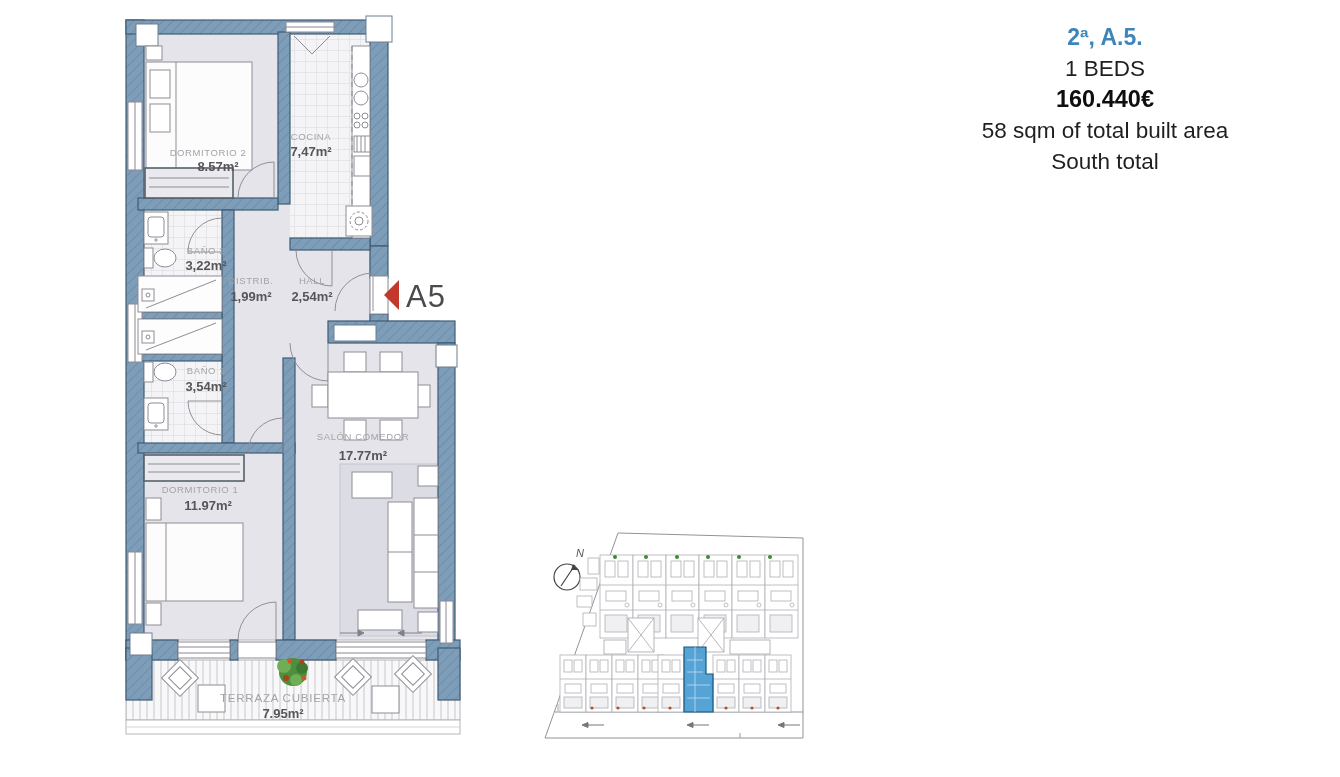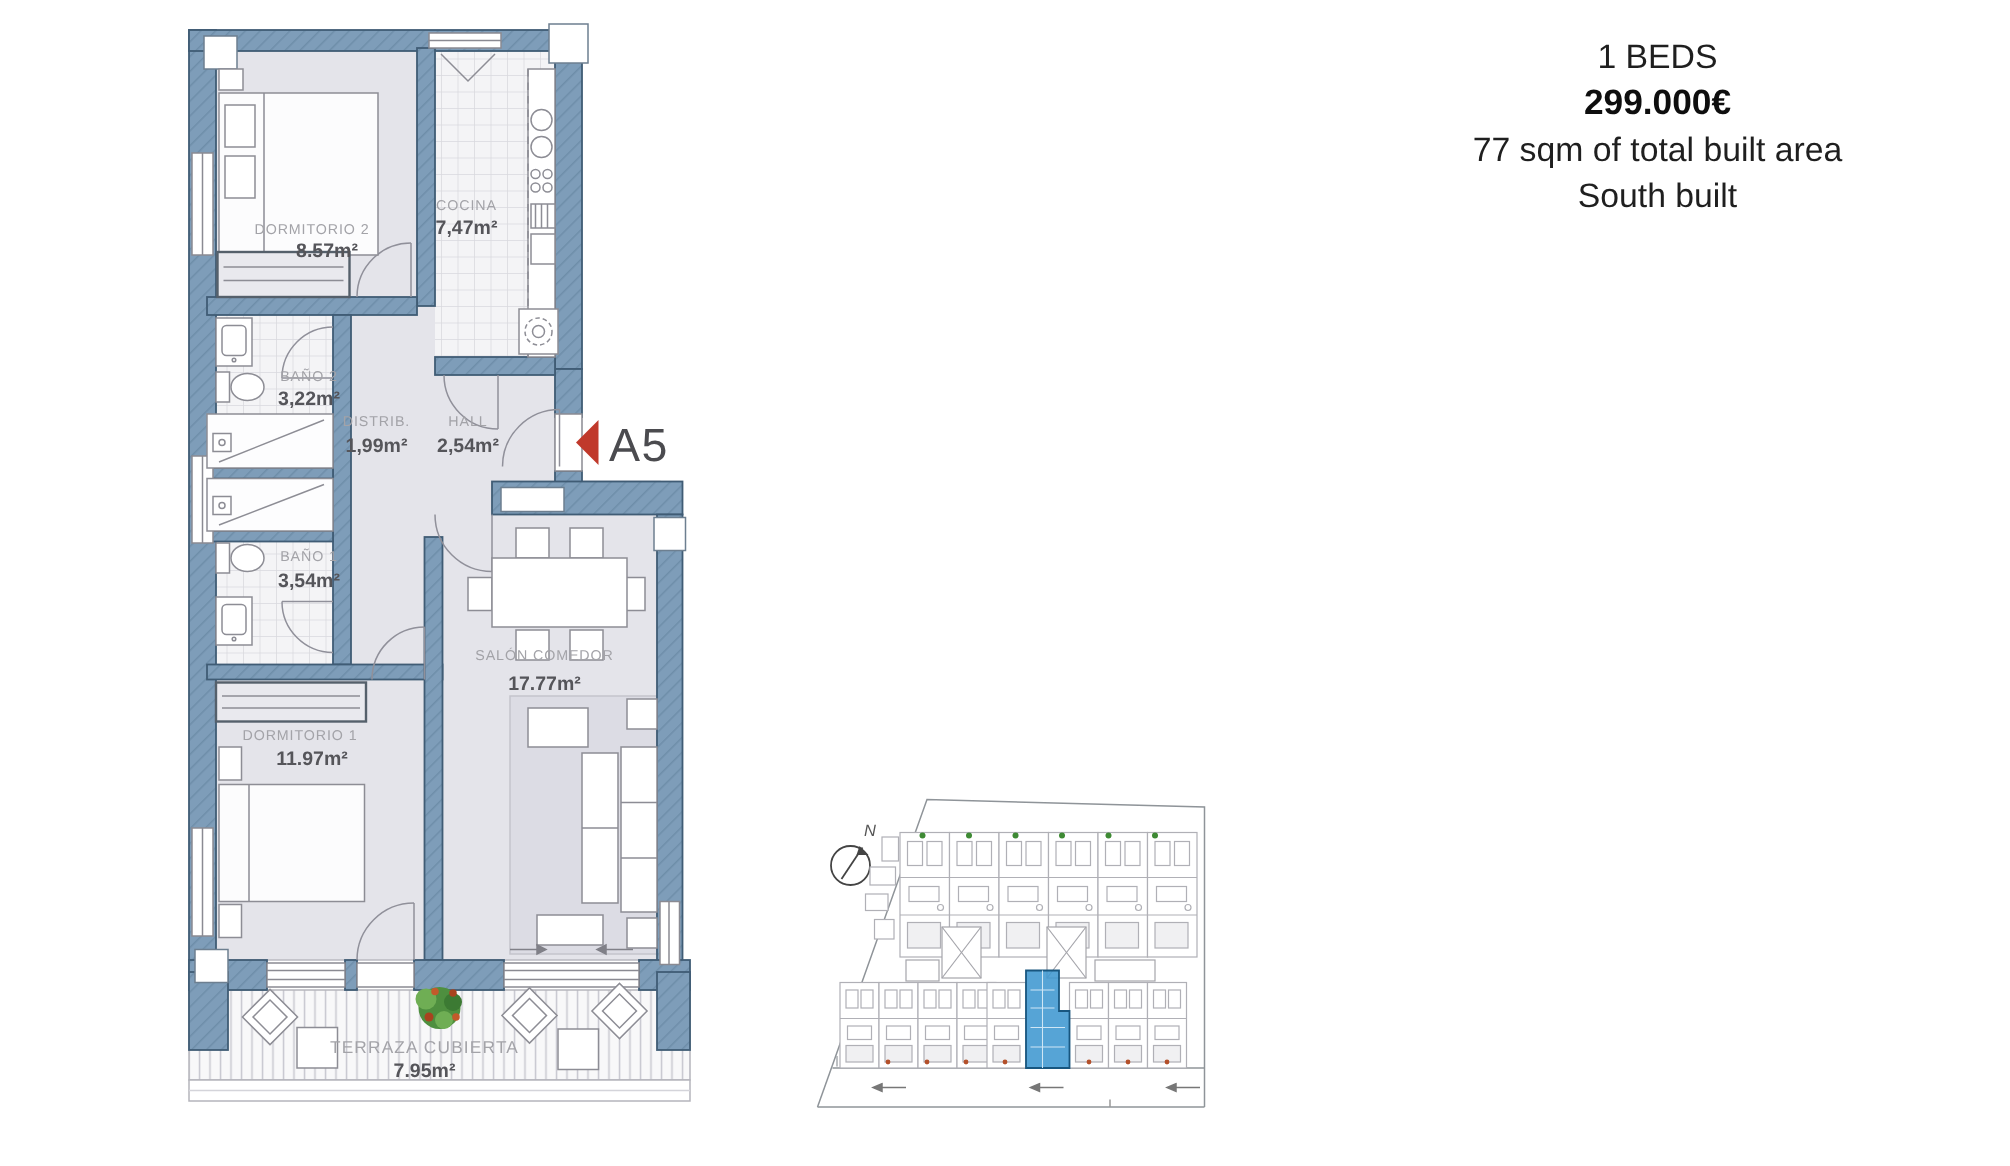--- a/index.html
+++ b/index.html
@@ -435,19 +435,20 @@
         <polygon points="48,202.5 42,205 48,207.5"></polygon>
       <line x1="153" y1="205" x2="169" y2="205"></line>
         <polygon points="153,202.5 147,205 153,207.5"></polygon>
       <line x1="244" y1="205" x2="260" y2="205"></line>
         <polygon points="244,202.5 238,205 244,207.5"></polygon>
       <line x1="200" y1="213" x2="200" y2="218" stroke="#999"></line>
     </g>
   </svg>
 
   <div id="info">
+    <div class="unit-ref">2ª, A.5.</div>
     <div>1 BEDS</div>
-    <div class="price">299.000€</div>
-    <div>77 sqm of total built area</div>
-    <div>South built</div>
+    <div class="price">160.440€</div>
+    <div>58 sqm of total built area</div>
+    <div>South total</div>
   </div>
 
 </div>
 
 </body></html>

